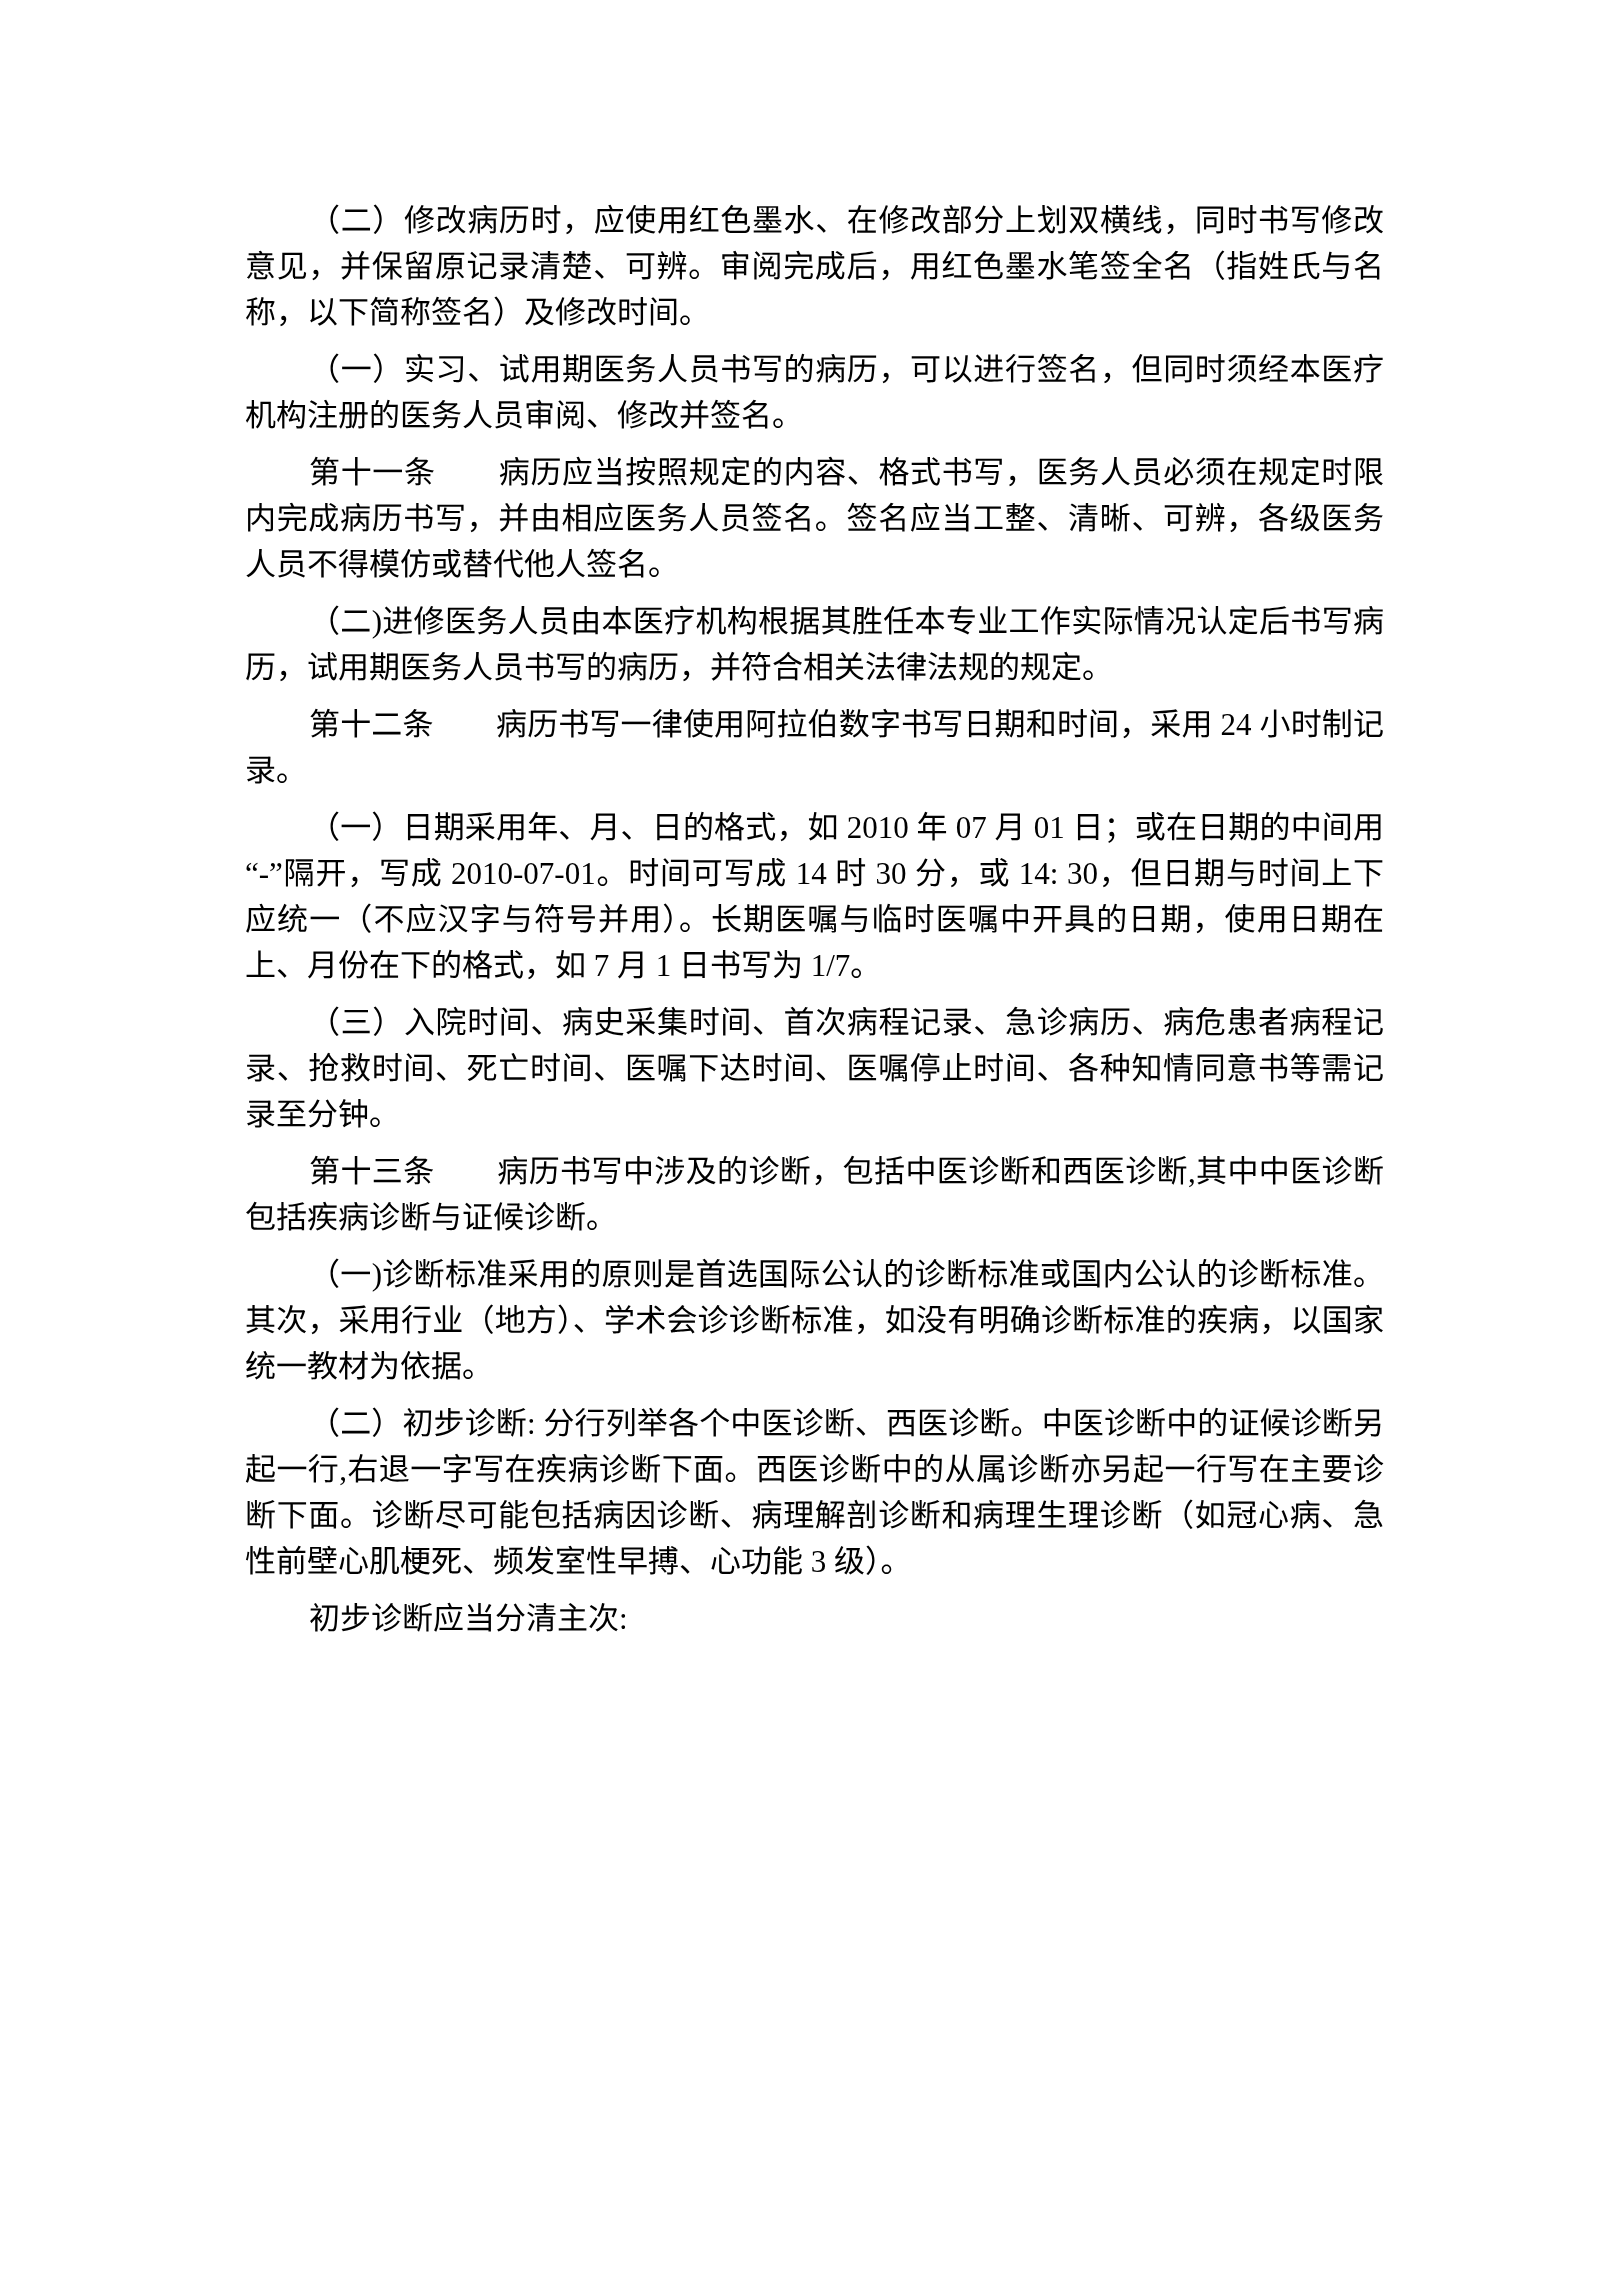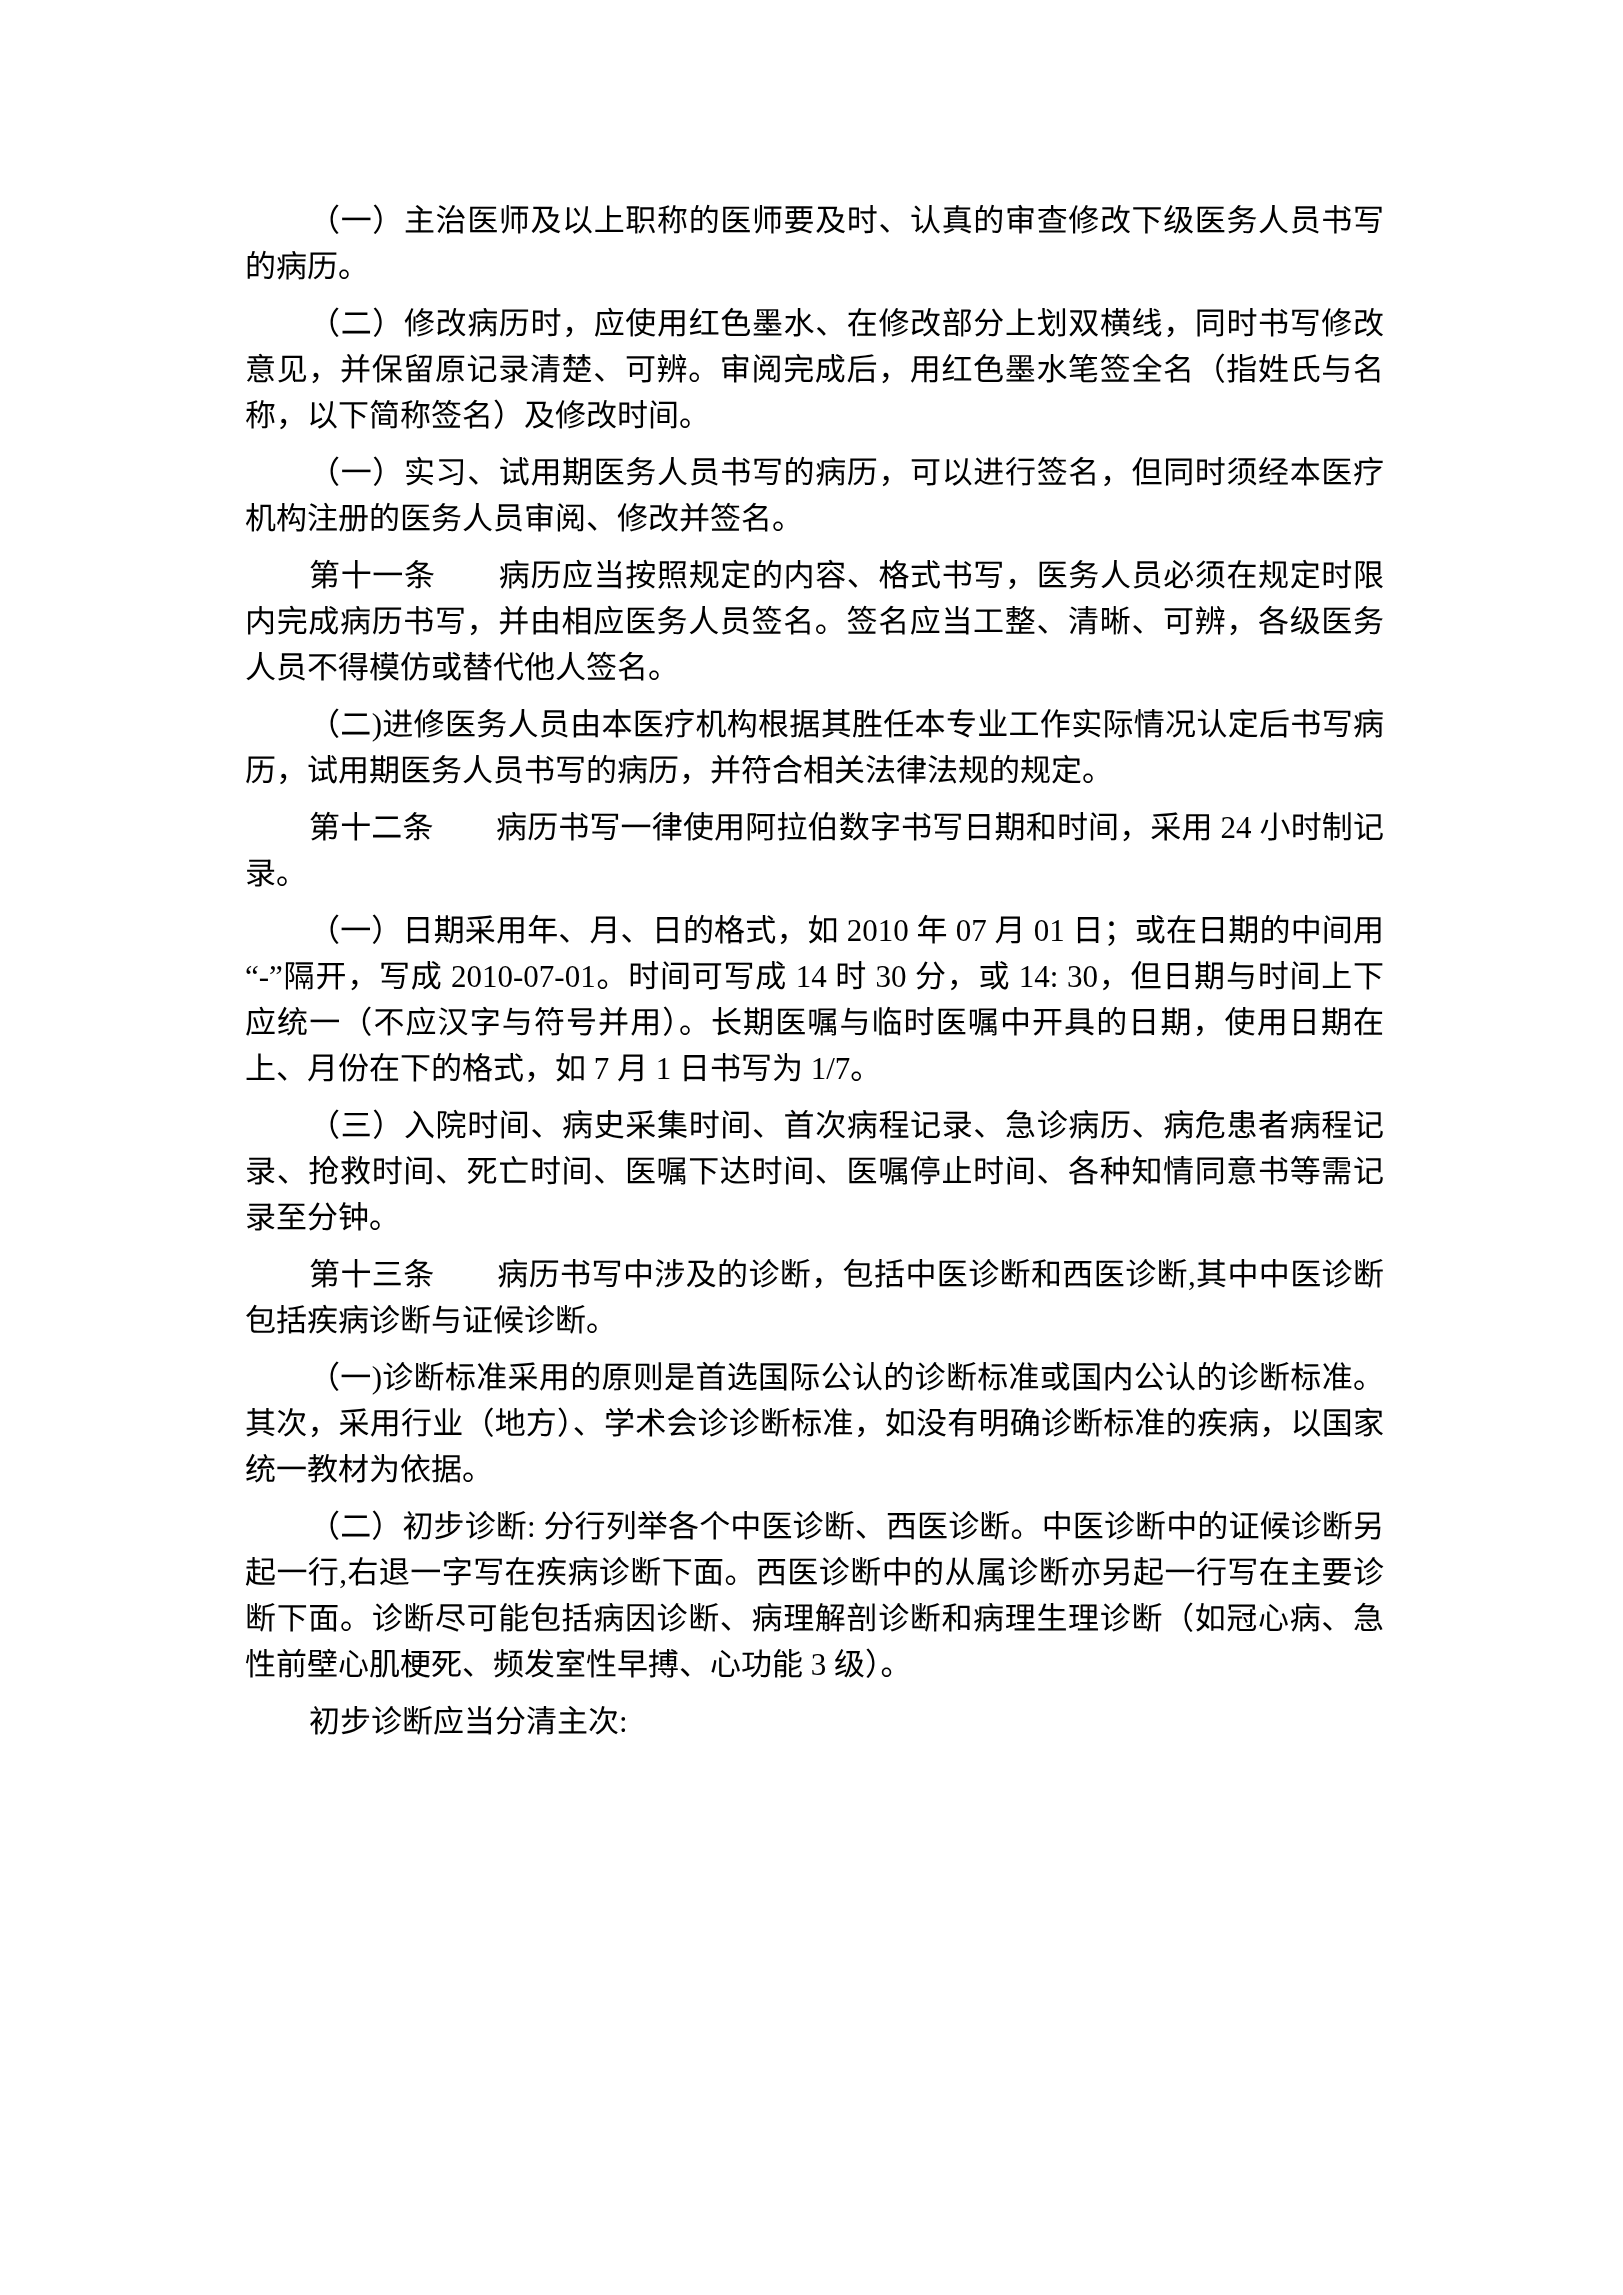--- a/index.html
+++ b/index.html
@@ -33,21 +33,20 @@
   }
   .content p + p {
     margin-top: 11px; 
   }
 </style>
 </head>
 <body>
 
 <div class="page">
   <div class="content">
-    <p>（一）主治医师及以上职称的医师要及时、认真的审查修改下级医务人员书写的病历。</p>
     <p>（二）修改病历时，应使用红色墨水、在修改部分上划双横线，同时书写修改意见，并保留原记录清楚、可辨。审阅完成后，用红色墨水笔签全名（指姓氏与名称，以下简称签名）及修改时间。</p>
     <p>（一）实习、试用期医务人员书写的病历，可以进行签名，但同时须经本医疗机构注册的医务人员审阅、修改并签名。</p>
     <p>第十一条　　病历应当按照规定的内容、格式书写，医务人员必须在规定时限内完成病历书写，并由相应医务人员签名。签名应当工整、清晰、可辨，各级医务人员不得模仿或替代他人签名。</p>
     <p>（二)进修医务人员由本医疗机构根据其胜任本专业工作实际情况认定后书写病历，试用期医务人员书写的病历，并符合相关法律法规的规定。</p>
     <p>第十二条　　病历书写一律使用阿拉伯数字书写日期和时间，采用 24 小时制记录。</p>
     <p>（一）日期采用年、月、日的格式，如 2010 年 07 月 01 日；或在日期的中间用“-”隔开，写成 2010-07-01。时间可写成 14 时 30 分，或 14: 30，但日期与时间上下应统一（不应汉字与符号并用）。长期医嘱与临时医嘱中开具的日期，使用日期在上、月份在下的格式，如 7 月 1 日书写为 1/7。</p>
     <p>（三）入院时间、病史采集时间、首次病程记录、急诊病历、病危患者病程记录、抢救时间、死亡时间、医嘱下达时间、医嘱停止时间、各种知情同意书等需记录至分钟。</p>
     <p>第十三条　　病历书写中涉及的诊断，包括中医诊断和西医诊断,其中中医诊断包括疾病诊断与证候诊断。</p>
     <p>（一)诊断标准采用的原则是首选国际公认的诊断标准或国内公认的诊断标准。其次，采用行业（地方）、学术会诊诊断标准，如没有明确诊断标准的疾病，以国家统一教材为依据。</p>
     <p>（二）初步诊断: 分行列举各个中医诊断、西医诊断。中医诊断中的证候诊断另起一行,右退一字写在疾病诊断下面。西医诊断中的从属诊断亦另起一行写在主要诊断下面。诊断尽可能包括病因诊断、病理解剖诊断和病理生理诊断（如冠心病、急性前壁心肌梗死、频发室性早搏、心功能 3 级）。</p>

